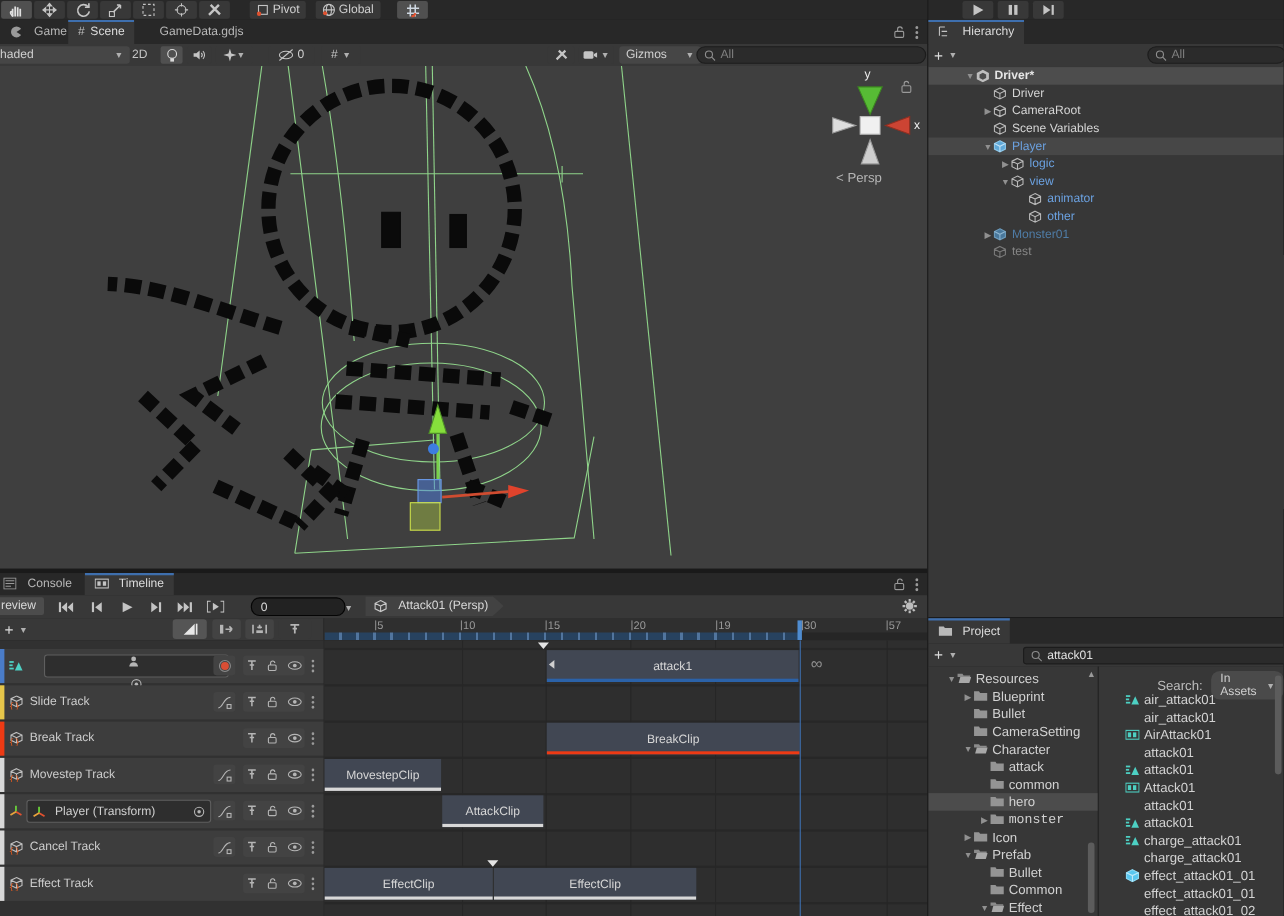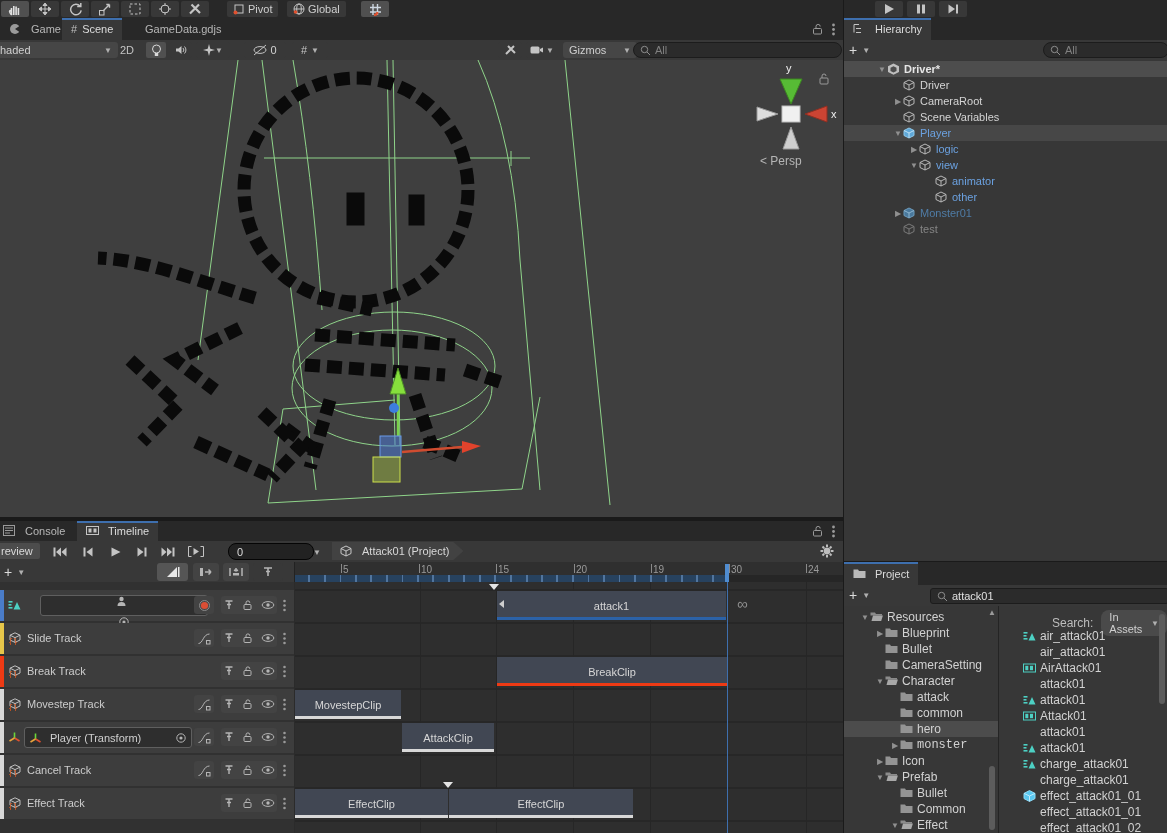--- a/index.html
+++ b/index.html
@@ -344,21 +344,21 @@
     <div class="abs" style="left:228px;top:2px;width:76px;height:15px;background:#222222;border:1px solid #050505;border-radius:8px;display:flex;align-items:center;padding-left:8px;color:#dcdcdc;">
         <span>0</span>
       </div>
     <span class="abs caret" style="left:313px;top:7px;">▼</span>
     <div class="abs" style="left:332px;top:1px;height:18px;background:#424242;display:flex;align-items:center;gap:5px;padding:0 14px 0 8px;color:#d8d8d8;clip-path:polygon(0 0,calc(100% - 10px) 0,100% 50%,calc(100% - 10px) 100%,0 100%);">
       <span class="ico">
           <svg width="12" height="12">
             <path d="M6 1 L11 3.5 V8.5 L6 11 L1 8.5 V3.5 Z M1 3.5 L6 6 L11 3.5 M6 6 V11" fill="none" stroke="#c8c8c8"></path>
           </svg>
         </span>
-      <span>Attack01 (Project)</span>
+      <span>Attack01 (Persp)</span>
     </div>
     <span class="abs" style="left:820px;top:3px;">
         <svg width="14" height="14">
           <circle cx="7" cy="7" r="3.4" fill="#bdbdbd"></circle>
           <g stroke="#bdbdbd" stroke-width="2">
             <path d="M7 0.5 V3"></path>
             <path d="M7 11 V13.5"></path>
             <path d="M0.5 7 H3"></path>
             <path d="M11 7 H13.5"></path>
             <path d="M2.5 2.5 L4.2 4.2"></path>
@@ -437,21 +437,21 @@
         <div class="tick" style="left: 126px; top: 2px;">10</div>
         <div style="position: absolute; left: 124px; top: 2px; width: 1px; height: 9px; background: rgb(138, 138, 138);"></div>
         <div class="tick" style="left: 203px; top: 2px;">15</div>
         <div style="position: absolute; left: 201px; top: 2px; width: 1px; height: 9px; background: rgb(138, 138, 138);"></div>
         <div class="tick" style="left: 281px; top: 2px;">20</div>
         <div style="position: absolute; left: 279px; top: 2px; width: 1px; height: 9px; background: rgb(138, 138, 138);"></div>
         <div class="tick" style="left: 358px; top: 2px;">19</div>
         <div style="position: absolute; left: 356px; top: 2px; width: 1px; height: 9px; background: rgb(138, 138, 138);"></div>
         <div class="tick" style="left: 436px; top: 2px;">30</div>
         <div style="position: absolute; left: 434px; top: 2px; width: 1px; height: 9px; background: rgb(138, 138, 138);"></div>
-        <div class="tick" style="left: 513px; top: 2px;">24</div>
+        <div class="tick" style="left: 513px; top: 2px;">57</div>
         <div style="position: absolute; left: 511px; top: 2px; width: 1px; height: 9px; background: rgb(138, 138, 138);"></div>
         <div style="position: absolute; left: 0px; top: 13px; height: 7px; width: 432px; background: repeating-linear-gradient(to right, rgb(39, 66, 95) 0px, rgb(39, 66, 95) 13.5px, rgb(81, 117, 158) 13.5px, rgb(81, 117, 158) 15.5px);"></div>
         <div style="position: absolute; left: 432px; top: 13px; height: 7px; right: 0px; background: rgb(38, 38, 38);"></div>
         <div style="position: absolute; left: 430px; top: 2px; width: 4px; height: 18px; background: rgb(79, 140, 208);"></div>
       </div>
   </div>
 
   <div id="tlbody" class="abs" style="left:0;top:582px;width:843px;height:251px;background:#2b2b2b;overflow:hidden;">
     <div id="tlheaders" class="abs" style="left:0;top:0;width:294px;height:251px;background:#313131;">
         <div class="thdr" style="top: 8px; height: 31px; background: rgb(61, 61, 61);">

